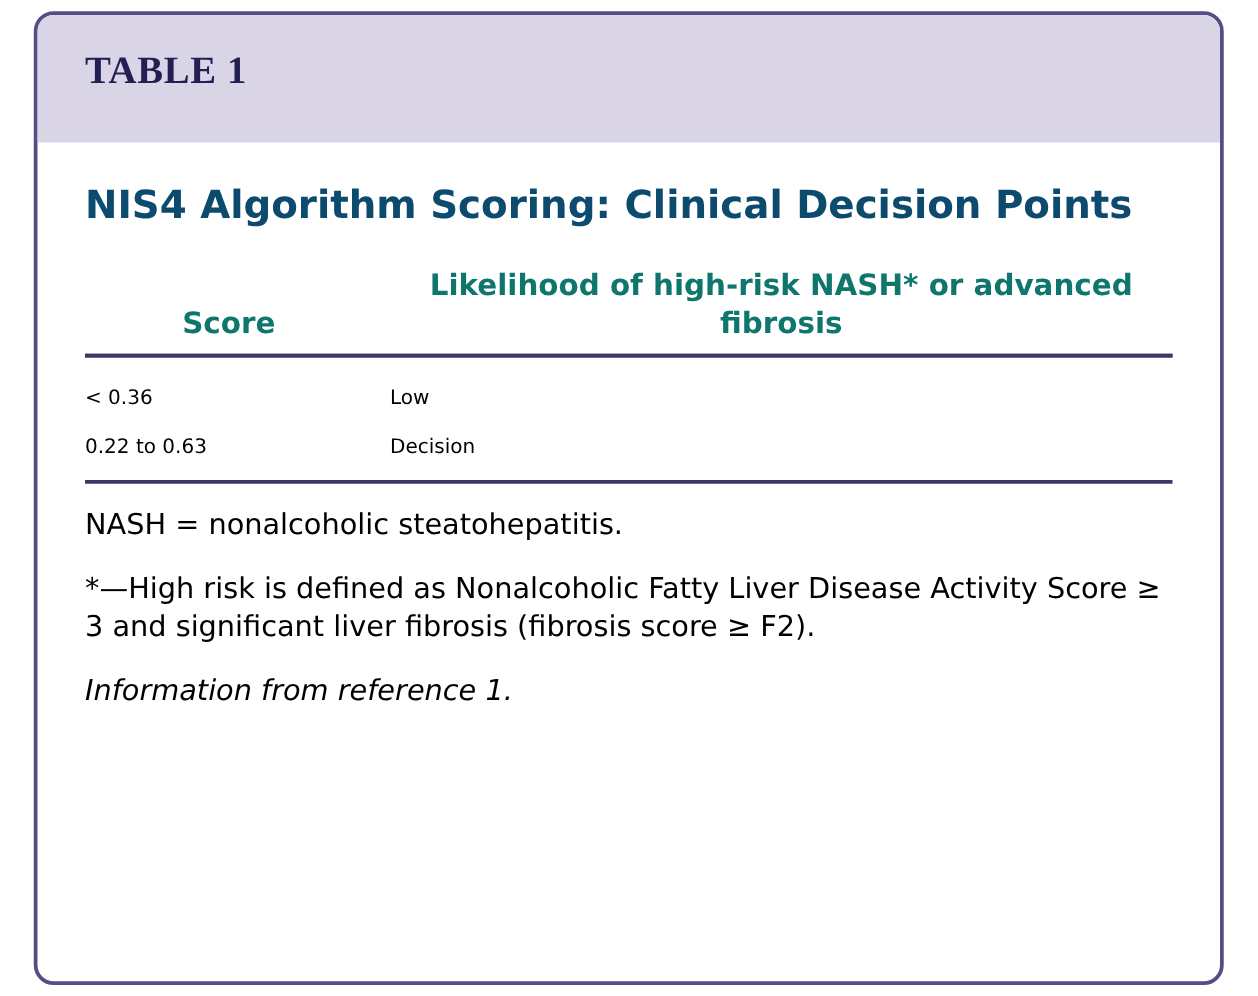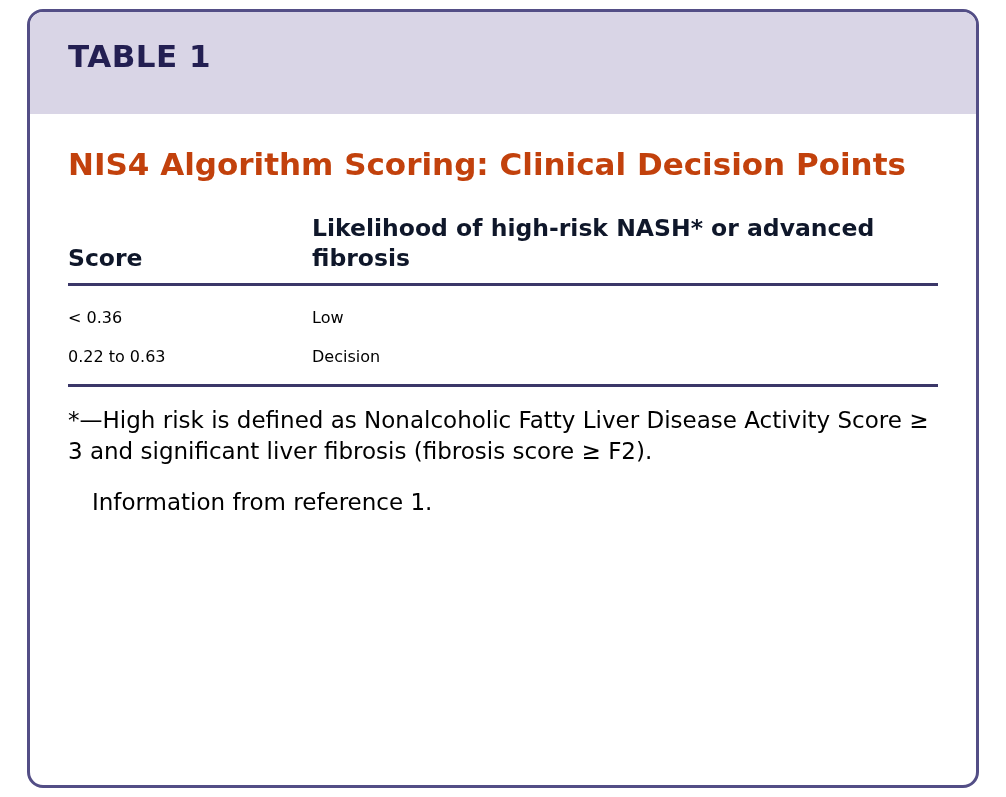--- a/index.html
+++ b/index.html
@@ -23,53 +23,54 @@
     border: 3px solid #534e86;
     border-radius: 16px;
     background: #ffffff;
     overflow: hidden;
   }
   .table-header-band {
     background: #d9d5e6;
     height: 102px;
     box-sizing: border-box;
     padding: 26px 0 0 38px;
+    font-family: Liberation Serif, serif;
   }
   .table-label {
     font-size: 31px;
     font-weight: bold;
     color: #231f52;
     letter-spacing: 0.5px;
   }
   .body-area {
     padding: 0 38px;
     box-sizing: border-box;
   }
   .table-title {
     margin-top: 30px;
     font-size: 31px;
     font-weight: bold;
-    color: #c2410c;
+    color: #0c4a6e;
     line-height: 1.32;
     max-width: 860px;
   }
   table.data {
     margin-top: 28px;
     border-collapse: collapse;
     width: 100%;
     table-layout: fixed;
   }
   table.data col.c1 { width: 240px; }
   table.data col.c2 { width: auto; }
   table.data thead th {
-    text-align: left;
+    text-align: center;
     vertical-align: bottom;
     font-size: 23.5px;
     font-weight: bold;
-    color: #0f172a;
+    color: #0f766e;
     padding: 0 0 10px 0;
     border-bottom: 3px solid #3b3768;
     line-height: 1.28;
   }
   table.data thead th.col-score {
     padding-right: 10px;
   }
   table.data thead th.col-likelihood {
     padding-left: 4px;
   }
@@ -97,21 +98,21 @@
     margin-top: 18px;
   }
   .footnote {
     font-size: 23px;
     color: #000000;
     line-height: 1.34;
     margin-bottom: 20px;
     max-width: 880px;
   }
   .footnote.italic {
-    margin-left: 24px;
+    font-style: italic;
   }
 </style>
 </head>
 <body>
 
 <div class="table-card">
 
   <div class="table-header-band">
     <div class="table-label">TABLE 1</div>
   </div>
@@ -139,18 +140,19 @@
         <tr>
           <td class="col-score">0.22 to 0.63</td>
           <td class="col-likelihood">Decision</td>
         </tr>
       </tbody>
     </table>
 
     <div class="rule-bottom"></div>
 
     <div class="footnotes">
+      <div class="footnote">NASH = nonalcoholic steatohepatitis.</div>
       <div class="footnote">*—High risk is defined as Nonalcoholic Fatty Liver Disease Activity Score ≥ 3 and significant liver fibrosis (fibrosis score ≥ F2).</div>
       <div class="footnote italic">Information from reference 1.</div>
     </div>
 
   </div>
 </div>
 
 </body></html>

